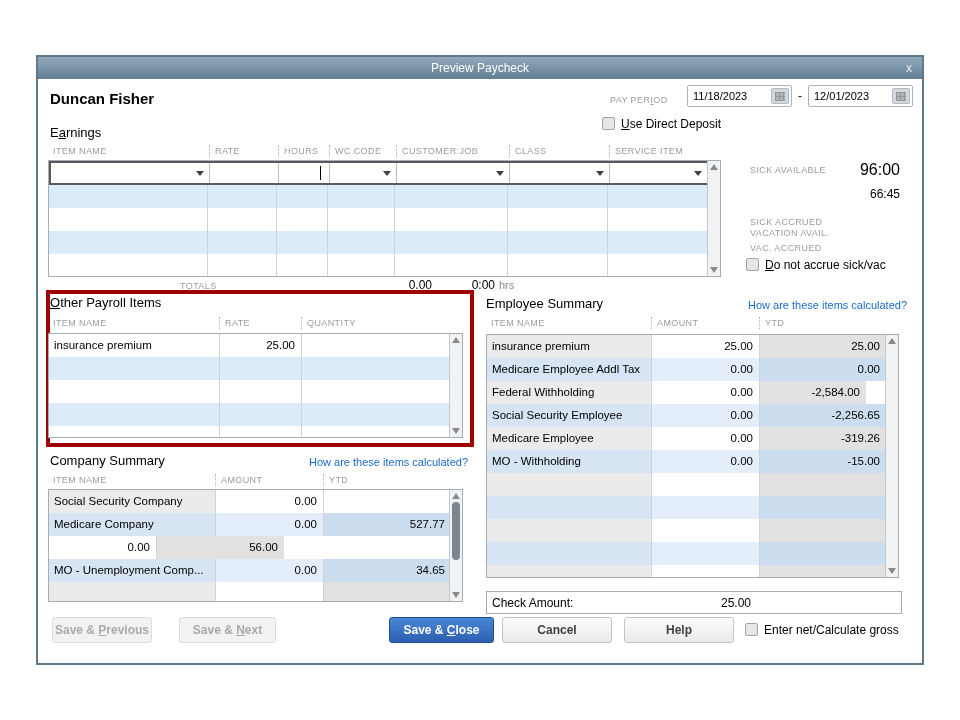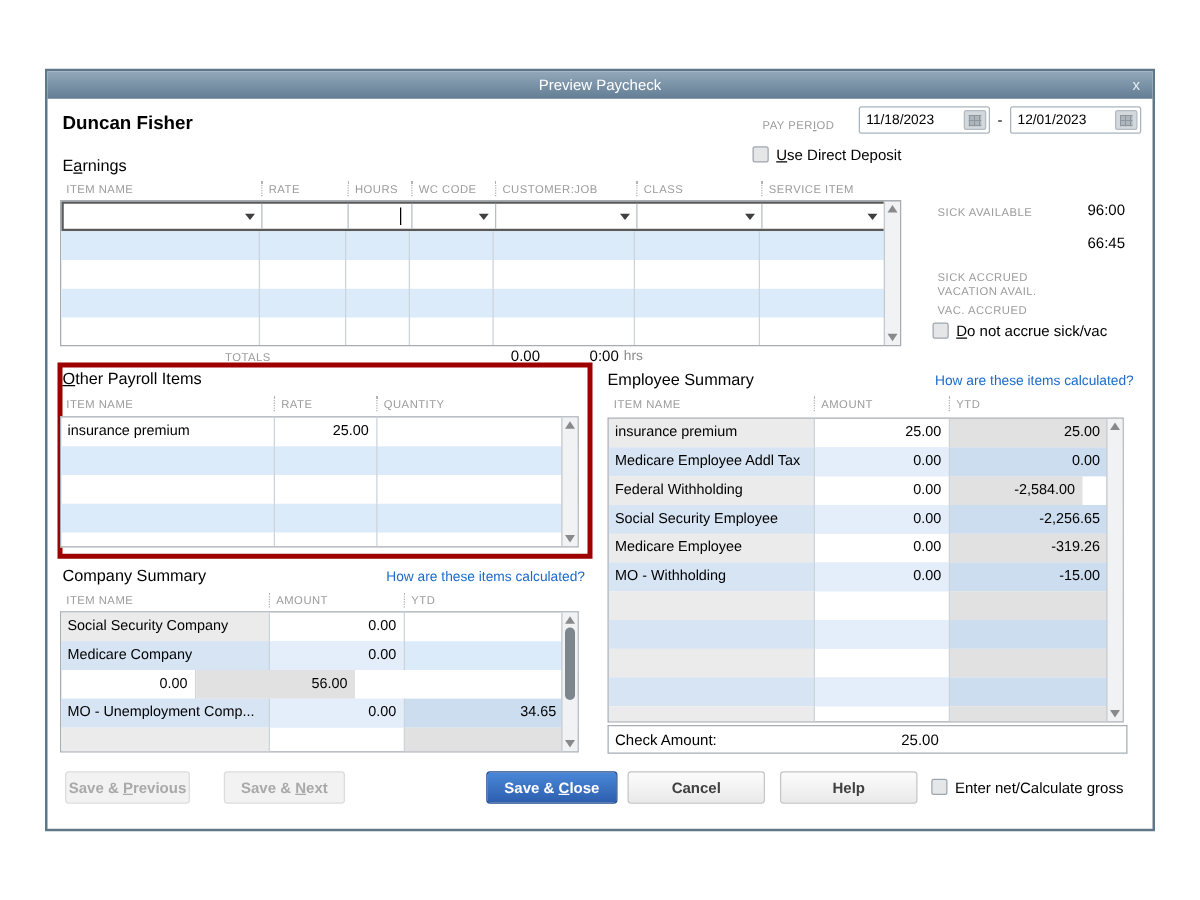--- a/index.html
+++ b/index.html
@@ -76,21 +76,21 @@
              border:4px solid #9e0000; pointer-events:none; }
 
   
   .btn { position:absolute; height:26px; border-radius:3px; font-size:12px; font-weight:bold;
          text-align:center; line-height:24px; }
   .btn.disabled { background:#f2f2f2; border:1px solid #dcdcdc; color:#a9a9a9; }
   .btn.normal { background:linear-gradient(#fcfcfc,#e9e9e9); border:1px solid #c4c4c4; color:#404040; }
   .btn.primary { background:linear-gradient(#4a87d8,#2d5fae); border:1px solid #1f4c92; color:#fff; }
 
   .totals-line { position:absolute; font-size:12px; color:#000; }
-  .check-box-row { position:absolute; border:1px solid #a5adb5; background:#fff; }
+  .check-box-row { position:absolute; border:1px solid #a5adb5; background:#fff;margin-top:11px; }
   u { text-decoration:underline; }
 </style>
 </head>
 <body>
 
 <div class="stage">
  <div class="dialog">
 
   <div class="titlebar">
     <span>Preview Paycheck</span>
@@ -188,21 +188,21 @@
           <span class="down"></span>
         </div>
   </div>
 
   <div class="lbl-caps" style="position:absolute;left:142px;top:224px;">TOTALS</div>
   <div class="totals-line" style="left:334px;top:221px;width:60px;text-align:right;">0.00</div>
   <div class="totals-line" style="left:397px;top:221px;width:60px;text-align:right;">0:00</div>
   <div style="position:absolute;left:461px;top:222px;font-size:11px;color:#8a8a8a;">hrs</div>
 
   <div class="lbl-caps" style="position:absolute;left:712px;top:108px;">SICK AVAILABLE</div>
-  <div style="position:absolute;left:792px;top:104px;width:70px;text-align:right;font-size:12px;">96:00</div>
+  <div style="position:absolute;left:792px;top:104px;width:70px;text-align:right;font-size:16px;">96:00</div>
   <div class="lbl-caps" style="position:absolute;left:712px;top:134px;margin-top:37px;">VACATION AVAIL.</div>
   <div style="position:absolute;left:792px;top:130px;width:70px;text-align:right;font-size:12px;">66:45</div>
   <div class="lbl-caps" style="position:absolute;left:712px;top:160px;">SICK ACCRUED</div>
   <div class="lbl-caps" style="position:absolute;left:712px;top:186px;">VAC. ACCRUED</div>
   <span class="checkbox" style="position:absolute;left:708px;top:201px;"></span>
   <span class="cb-label" style="position:absolute;left:727px;top:201px;"><u>D</u>o not accrue sick/vac</span>
 
   <div class="red-box"></div>
 
   <div class="heading" style="position:absolute;left:12px;top:238px;"><u>O</u>ther Payroll Items</div>
@@ -251,20 +251,21 @@
     <div class="hdr-cell lbl-caps" style="width:127px;">YTD</div>
   </div>
   <div class="tbl" style="left:10px;top:432px;width:415px;height:113px;">
     <div class="trow srow">
       <div class="tcell txt c1" style="width:167px;">Social Security Company</div>
       <div class="tcell num c2" style="width:108px;">0.00</div>
     </div>
     <div class="trow srow blue">
       <div class="tcell txt c1" style="width:167px;">Medicare Company</div>
       <div class="tcell num c2" style="width:108px;">0.00</div>
+      <div class="tcell num c3" style="width:127px;border-right:none;">527.77</div>
     </div>
     <div class="trow srow">
       <div class="tcell num c2" style="width:108px;">0.00</div>
       <div class="tcell num c3" style="width:127px;border-right:none;">56.00</div>
     </div>
     <div class="trow srow blue">
       <div class="tcell txt c1" style="width:167px;">MO - Unemployment Comp...</div>
       <div class="tcell num c2" style="width:108px;">0.00</div>
       <div class="tcell num c3" style="width:127px;border-right:none;">34.65</div>
     </div>

